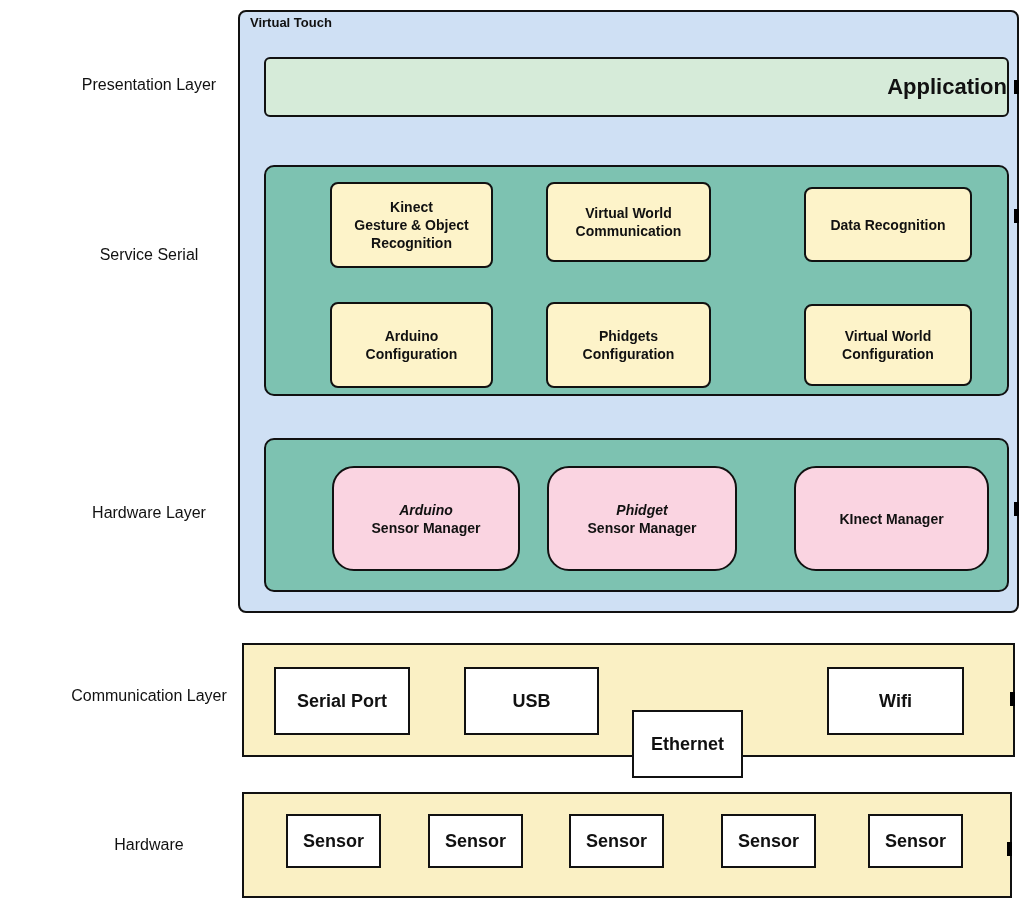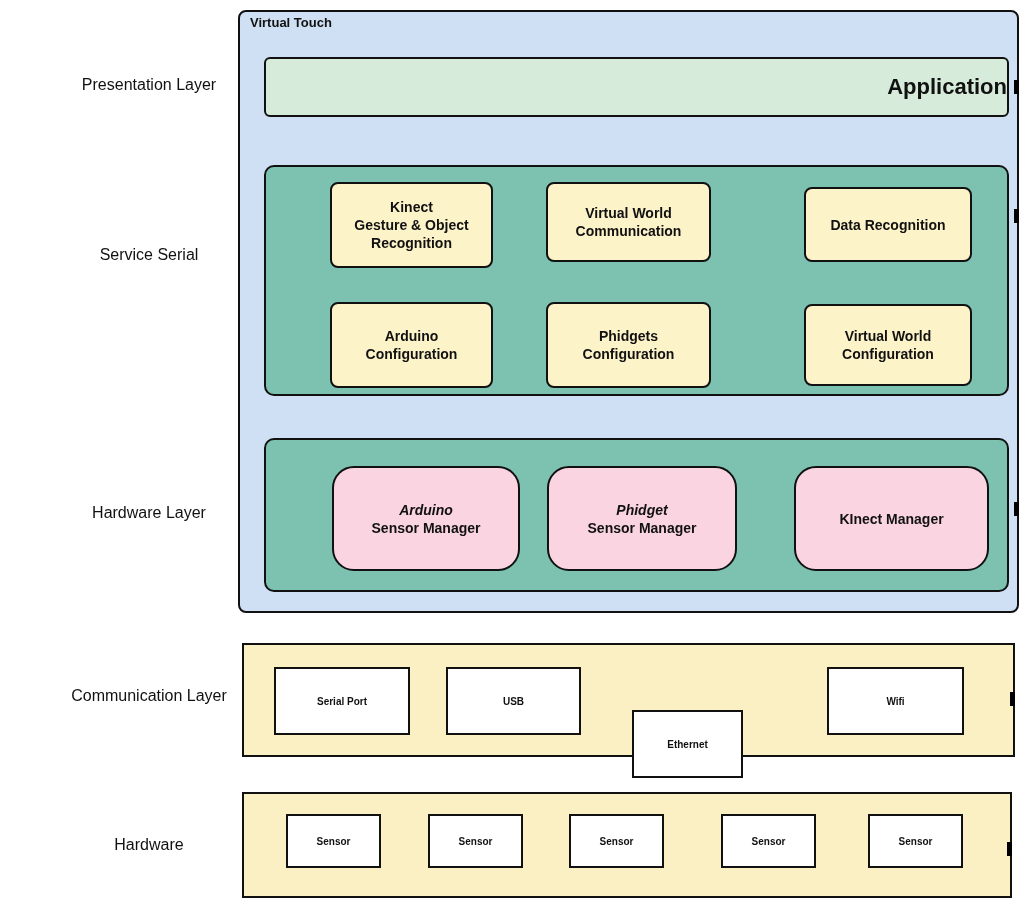--- a/index.html
+++ b/index.html
@@ -45,21 +45,21 @@
   .mgr-brand { font-style:italic; }
   .band-yellow {
     position:absolute; left:242px; background:var(--band-yellow);
     border:2px solid var(--border);
   }
   .comm-band { top:643px; width:773px; height:114px; }
   .hw-band   { top:792px; width:770px; height:106px; }
   .white-box {
     position:absolute; background:var(--box-white); border:2px solid var(--border);
     display:flex; align-items:center; justify-content:center;
-    text-align:left; font-size:10px;
+    text-align:left; font-size:18px;
   }
   .comm-box { top:22px; height:68px; }
   .hw-box   { top:20px; height:54px; width:95px; }
   .tick { position:absolute; right:-2px; width:5px; height:14px; background:#000; }
 </style>
 </head>
 <body>
 
 <div class="canvas">
 
@@ -106,21 +106,21 @@
       </div>
     </div>
 
     <div class="tick" style="top:68px;"></div>
     <div class="tick" style="top:197px;"></div>
     <div class="tick" style="top:490px;"></div>
   </div>
 
   <div class="band-yellow comm-band">
     <div class="white-box comm-box" style="left:30px;  width:136px;">Serial Port</div>
-    <div class="white-box comm-box" style="left:202px; width:135px;">USB</div>
+    <div class="white-box comm-box" style="left:220px; width:135px;">USB</div>
     <div class="white-box comm-box" style="left:388px; width:111px;margin-top:43px;">Ethernet</div>
     <div class="white-box comm-box" style="left:583px; width:137px;">Wifi</div>
     <div class="tick" style="top:47px;"></div>
   </div>
 
   <div class="band-yellow hw-band">
     <div class="white-box hw-box" style="left:42px;">Sensor</div>
     <div class="white-box hw-box" style="left:184px;">Sensor</div>
     <div class="white-box hw-box" style="left:325px;">Sensor</div>
     <div class="white-box hw-box" style="left:477px;">Sensor</div>

